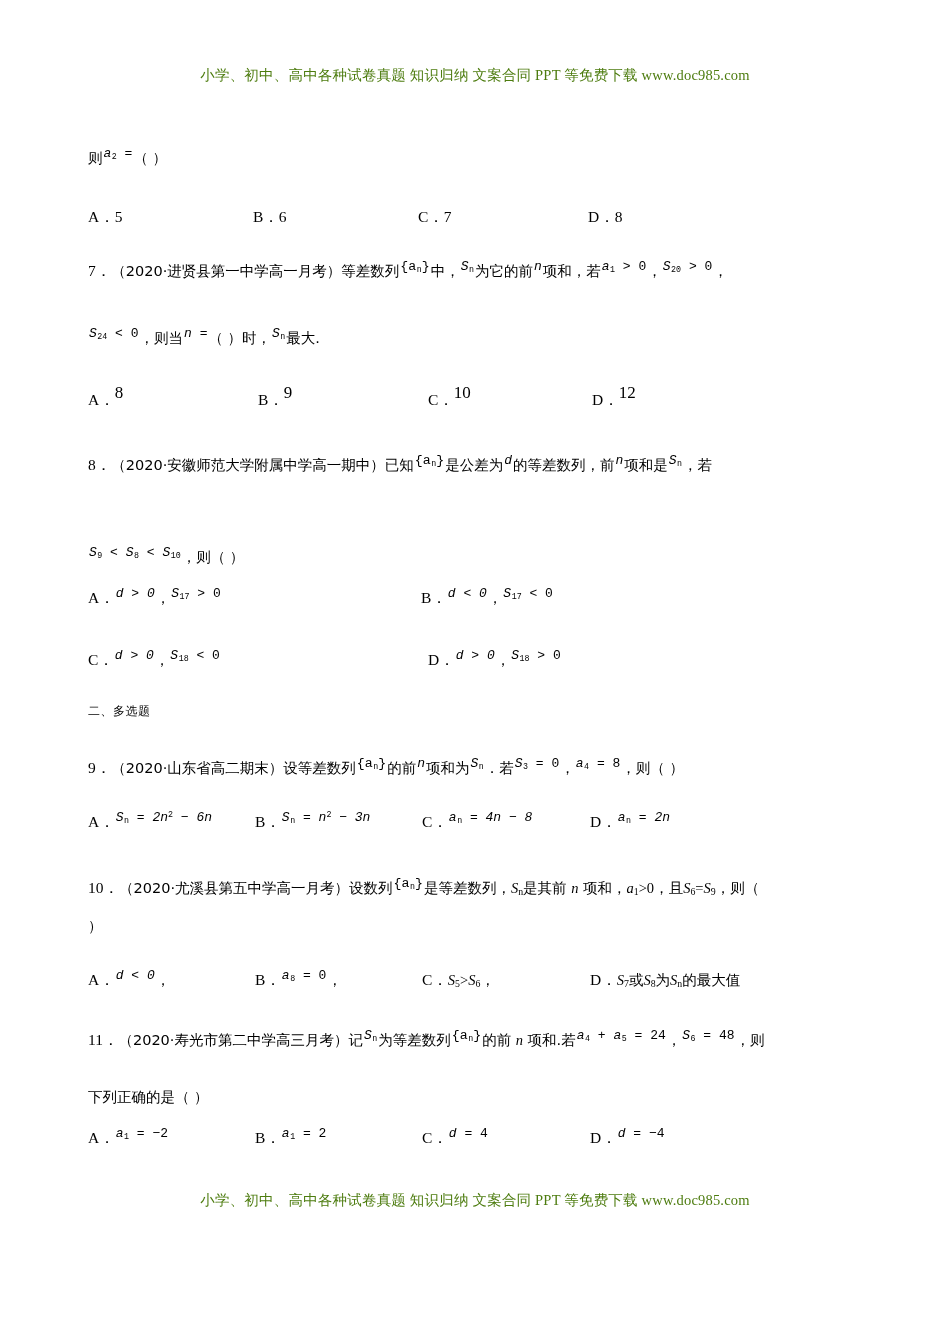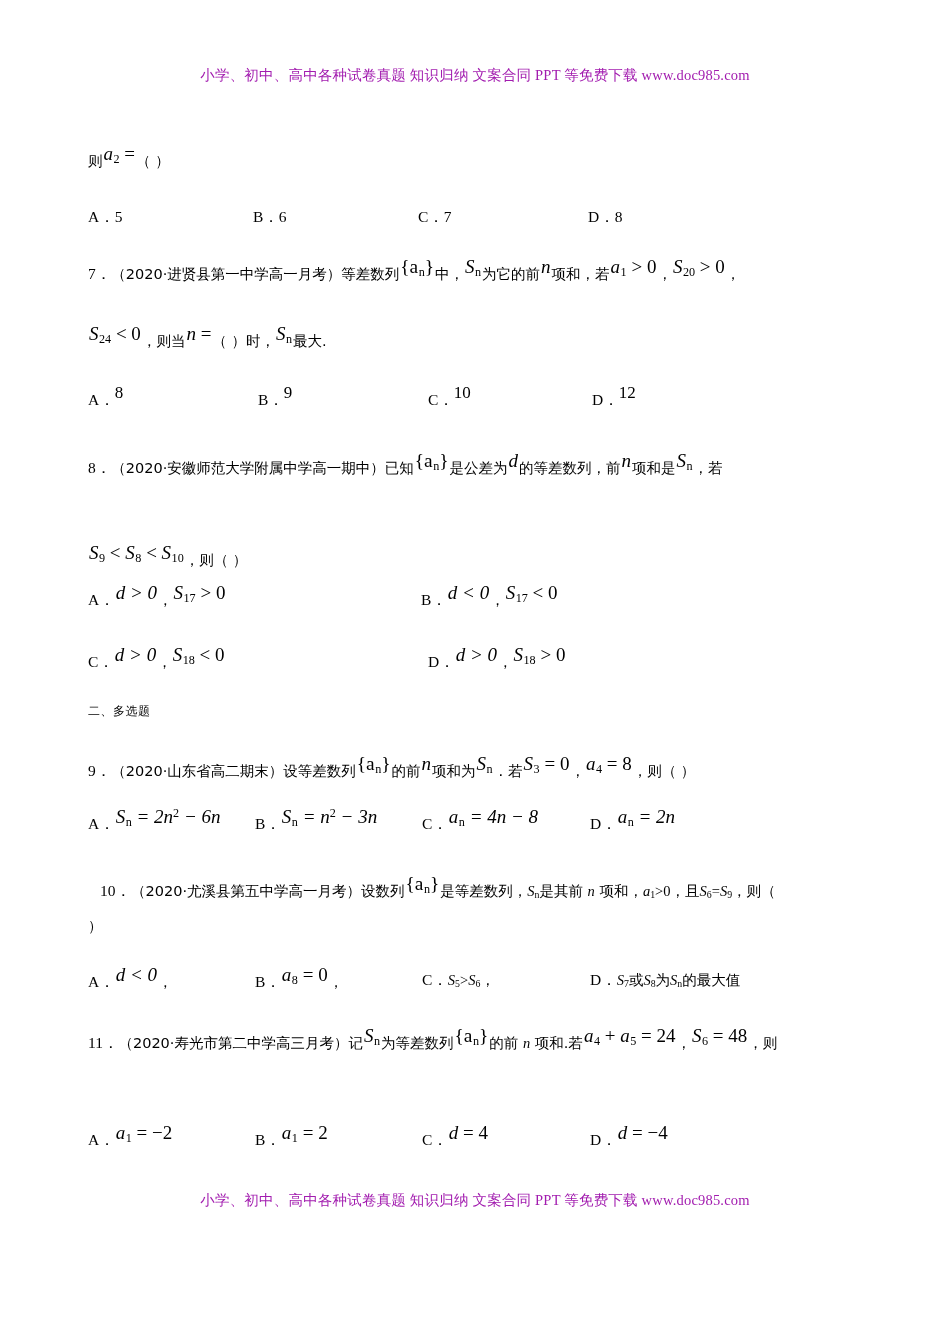--- a/index.html
+++ b/index.html
@@ -23,21 +23,21 @@
   }
 
   
   .runhead, .runfoot {
     position: absolute;
     left: 0;
     width: 950px;
     text-align: center;
     font-size: 14.5px;
     letter-spacing: 0.2px;
-    color: #a21caf;
+    color: #4d7c0f;
     white-space: nowrap;
   }
   .runhead { top: 66px; }
   .runfoot { top: 1191px; }
 
   .blk {
     position: absolute;
     left: 0;
     width: 790px;
     font-size: 15.5px;
@@ -55,23 +55,23 @@
     font-family: "DejaVu Sans", "Liberation Sans", sans-serif;
     font-size: 14.5px;
   }
   .num {
     font-family: "Liberation Serif", serif;
     font-size: 15.5px;
   }
 
   
   .mf {
-    font-family: Liberation Serif, serif;
+    font-family: Liberation Mono, monospace;
     font-style: italic;
-    font-size: 19px;
+    font-size: 13px;
     position: relative;
     top: -6px;
     white-space: nowrap;
     padding: 0 1px;
   }
   .mf .op {           
     font-style: normal;
   }
   .mf sub {
     font-style: normal;
@@ -212,21 +212,21 @@
   <div class="opt" style="left:255px; top:812px;">
     <span class="ol">B．</span><span class="mf"><span>S</span><sub>n</sub><span> = n</span><sup>2</sup><span> − 3n</span></span>
   </div>
   <div class="opt" style="left:422px; top:812px;">
     <span class="ol">C．</span><span class="mf"><span>a</span><sub>n</sub><span> = 4n − 8</span></span>
   </div>
   <div class="opt" style="left:590px; top:812px;">
     <span class="ol">D．</span><span class="mf"><span>a</span><sub>n</sub><span> = 2n</span></span>
   </div>
 
-  <div class="blk qline" style="left:88px; top:880px;margin-left:12px;">
+  <div class="blk qline" style="left:88px; top:880px;">
     <span class="num">10．</span><span class="cn">（2020·尤溪县第五中学高一月考）</span><span class="cn">设数列</span><span class="mf"><span class="brc">{a</span><sub>n</sub><span class="brc">}</span></span><span class="cn">是等差数列，</span><span class="ti"><span>S</span><sub>n</sub></span><span class="cn">是其前 </span><span class="ti"><span>n</span></span><span class="cn"> 项和，</span><span class="ti"><span>a</span><sub>1</sub><span class="op">&gt;0</span></span><span class="cn">，且</span><span class="ti"><span>S</span><sub>6</sub><span class="op">=</span><span>S</span><sub>9</sub></span><span class="cn">，则（</span>
   </div>
   <div class="blk qline" style="left:88px; top:918px;">
     <span class="cn">）</span>
   </div>
 
   <div class="opt" style="left:88px; top:970px;">
     <span class="ol">A．</span><span class="mf"><span>d &lt; 0</span></span><span class="cn">，</span>
   </div>
   <div class="opt" style="left:255px; top:970px;">
@@ -236,20 +236,23 @@
     <span class="ol">C．</span><span class="ti"><span>S</span><sub>5</sub><span class="op">&gt;</span><span>S</span><sub>6</sub></span><span class="cn">，</span>
   </div>
   <div class="opt" style="left:590px; top:970px;">
     <span class="ol">D．</span><span class="ti"><span>S</span><sub>7</sub></span><span class="cn">或</span><span class="ti"><span>S</span><sub>8</sub></span><span class="cn">为</span><span class="ti"><span>S</span><sub>n</sub></span><span class="cn">的最大值</span>
   </div>
 
   <div class="blk qline" style="left:88px; top:1032px;">
     <span class="num">11．</span><span class="cn">（2020·寿光市第二中学高三月考）</span><span class="cn">记</span><span class="mf"><span>S</span><sub>n</sub></span><span class="cn">为等差数列</span><span class="mf"><span class="brc">{a</span><sub>n</sub><span class="brc">}</span></span><span class="cn">的前 </span><span class="ti"><span>n</span></span><span class="cn"> 项和.若</span><span class="mf"><span>a</span><sub>4</sub><span class="op"> + </span><span>a</span><sub>5</sub><span class="op"> = 24</span></span><span class="cn">，</span><span class="mf"><span>S</span><sub>6</sub><span class="op"> = 48</span></span><span class="cn">，则</span>
   </div>
 
+  <div class="blk qline" style="left:88px; top:1089px;">
+    <span class="cn">下列正确的是（   ）</span>
+  </div>
 
   <div class="opt" style="left:88px; top:1128px;">
     <span class="ol">A．</span><span class="mf"><span>a</span><sub>1</sub><span class="op"> = −2</span></span>
   </div>
   <div class="opt" style="left:255px; top:1128px;">
     <span class="ol">B．</span><span class="mf"><span>a</span><sub>1</sub><span class="op"> = 2</span></span>
   </div>
   <div class="opt" style="left:422px; top:1128px;">
     <span class="ol">C．</span><span class="mf"><span>d</span><span class="op"> = 4</span></span>
   </div>

